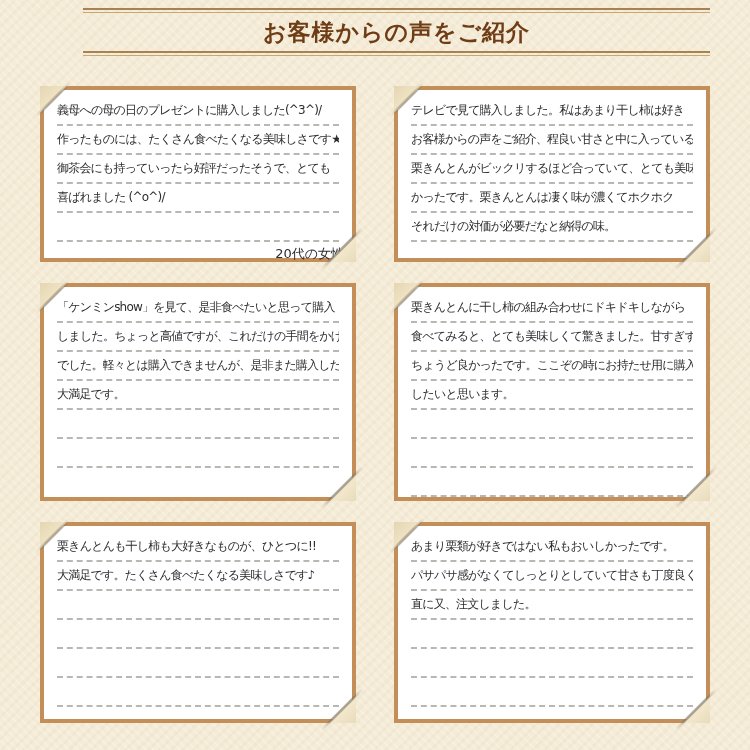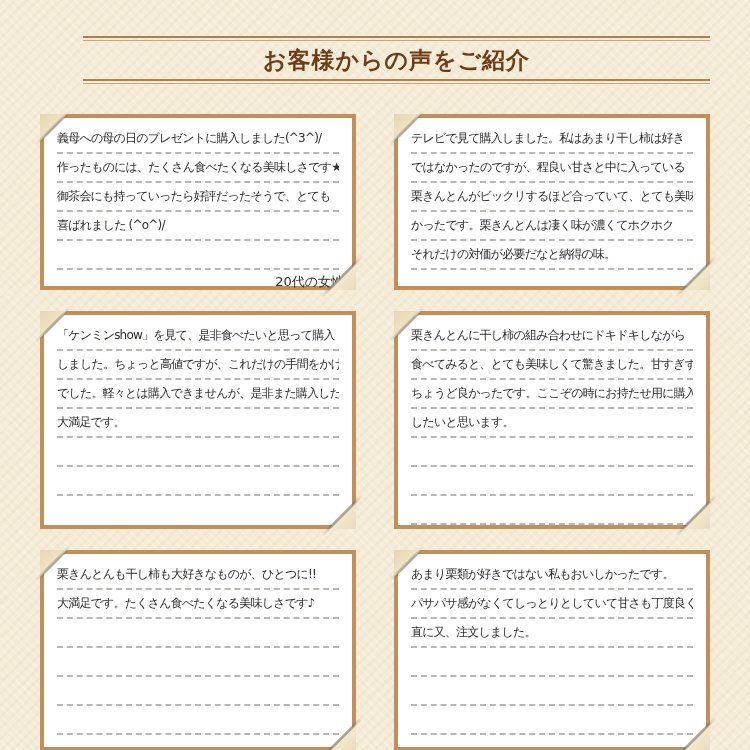--- a/index.html
+++ b/index.html
@@ -7,21 +7,21 @@
     position:relative;
     width:750px;height:750px;
     box-sizing:border-box;
     overflow:hidden;
     background-color:#f5ecd8;
     background-image:
       repeating-linear-gradient(45deg, rgba(255,255,255,0.18) 0 2px, rgba(0,0,0,0) 2px 6px),
       repeating-linear-gradient(-45deg, rgba(214,193,154,0.12) 0 3px, rgba(0,0,0,0) 3px 8px);
     font-family:"DejaVu Sans","Liberation Sans",sans-serif;
   }
-  .header{padding-top:36px;margin-left:43px;}
+  .header{padding-top:8px;margin-left:43px;}
   .hrule{
     height:2px;
     margin:0 40px;
     border-top:2px solid #a9834f;
     border-bottom:1px solid #c6a876;
   }
   .title{
     margin:4px 0 3px 0;
     text-align:center;
     font-size:23px;
@@ -113,21 +113,21 @@
           </div>
       <div class="author">20代の女性</div>
     </div>
   </div>
       <div class="card-wrap r1">
     <div class="fold fold-tl"></div>
     <div class="fold fold-br"></div>
     <div class="card">
       <div class="card-inner lines">
             <div class="line">テレビで見て購入しました。私はあまり干し柿は好き</div>
-            <div class="line">ではなかったのですが、程良い甘さと中に入っている</div>
+            <div class="line">お客様からの声をご紹介、程良い甘さと中に入っている</div>
             <div class="line">栗きんとんがビックリするほど合っていて、とても美味し</div>
             <div class="line">かったです。栗きんとんは凄く味が濃くてホクホク</div>
             <div class="line">それだけの対価が必要だなと納得の味。</div>
           </div>
 
     </div>
   </div>
       <div class="card-wrap r2">
     <div class="fold fold-tl"></div>
     <div class="fold fold-br"></div>

